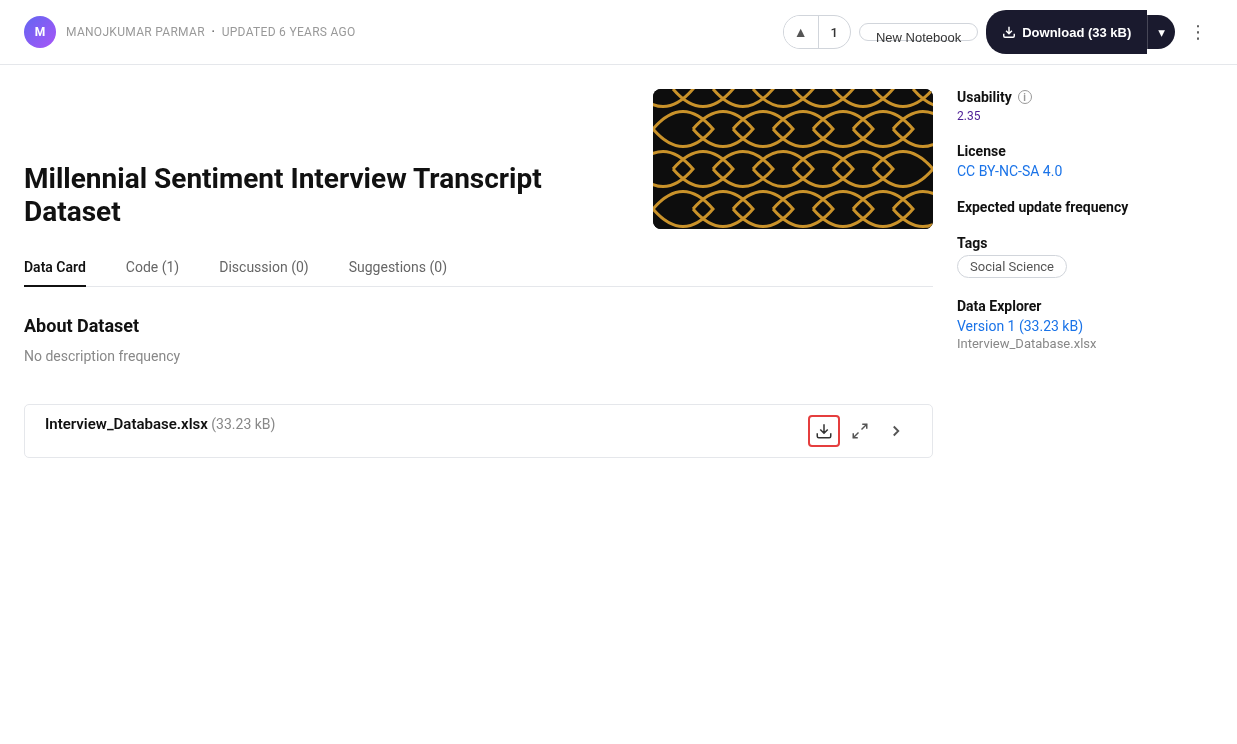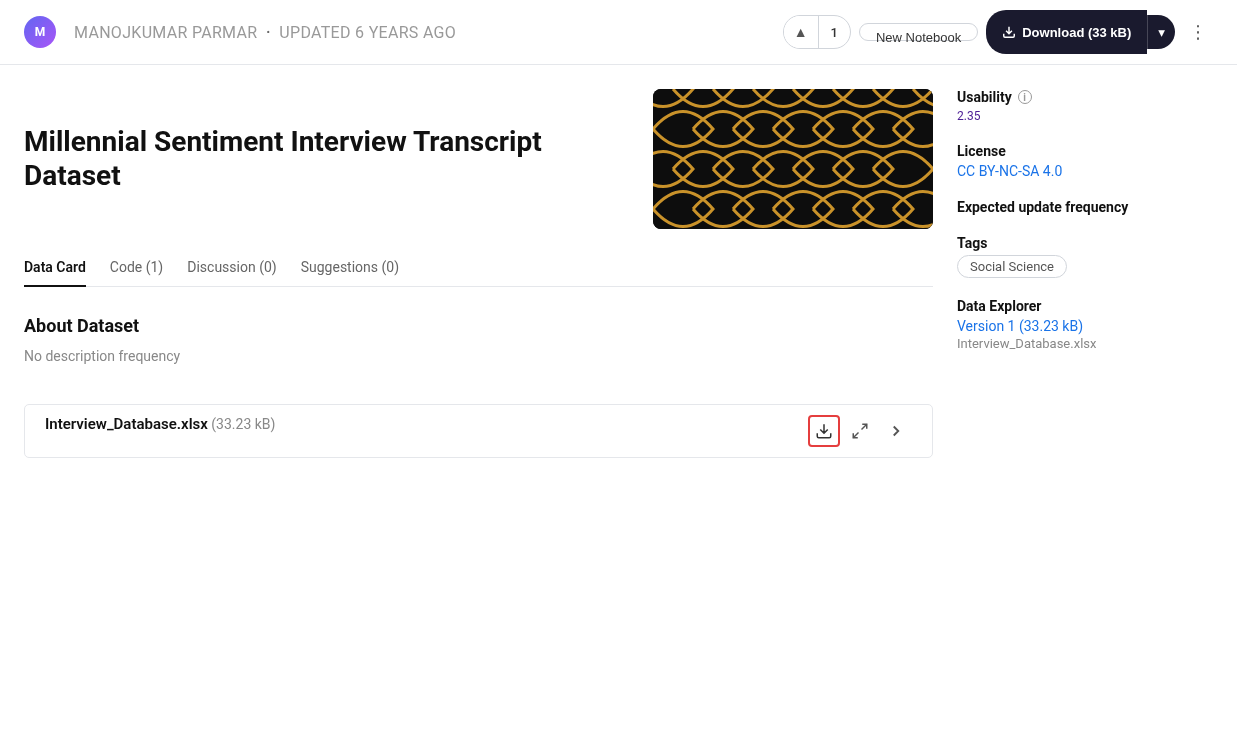--- a/index.html
+++ b/index.html
@@ -24,25 +24,24 @@
       border-radius: 50%;
       background: linear-gradient(135deg, #6366f1, #a855f7);
       display: flex;
       align-items: center;
       justify-content: center;
       color: white;
       font-size: 12px;
       font-weight: bold;
     }
     .header-meta {
-      font-size: 16px;
+      font-size: 12px;
       color: #666;
       font-weight: 500;
       letter-spacing: 0.3px;
-      margin-left: 8px;
     }
     .header-meta span {
       color: #999;
       font-weight: 400;
     }
     .header-right {
       display: flex;
       align-items: center;
       gap: 8px;
     }
@@ -129,21 +128,21 @@
     }
     .right-panel {
       width: 280px;
       padding: 0 24px 24px 0;
       flex-shrink: 0;
     }
 
     
     .dataset-header {
       display: flex;
-      align-items: center;
+      align-items: flex-end;
       justify-content: space-between;
       gap: 20px;
       margin-bottom: 20px;
     }
     .dataset-title {
       font-size: 28px;
       font-weight: 700;
       color: #111;
       line-height: 1.2;
       flex: 1;
@@ -158,21 +157,21 @@
       position: relative;
     }
     .thumbnail-art {
       width: 100%;
       height: 100%;
     }
 
     
     .tabs {
       display: flex;
-      gap: 24px;
+      gap: 40px;
       border-bottom: 1px solid #e5e7eb;
       margin-bottom: 28px;
     }
     .tab {
       padding: 10px 0;
       font-size: 14px;
       cursor: pointer;
       color: #666;
       border-bottom: 2px solid transparent;
       margin-bottom: -1px;

